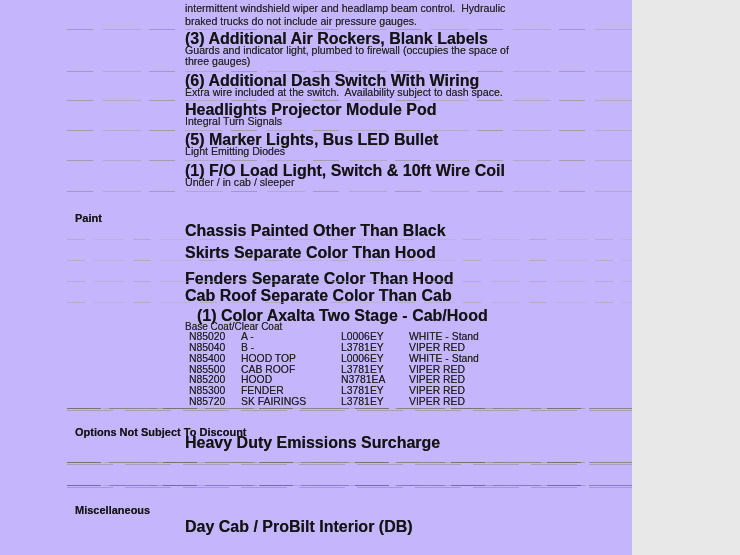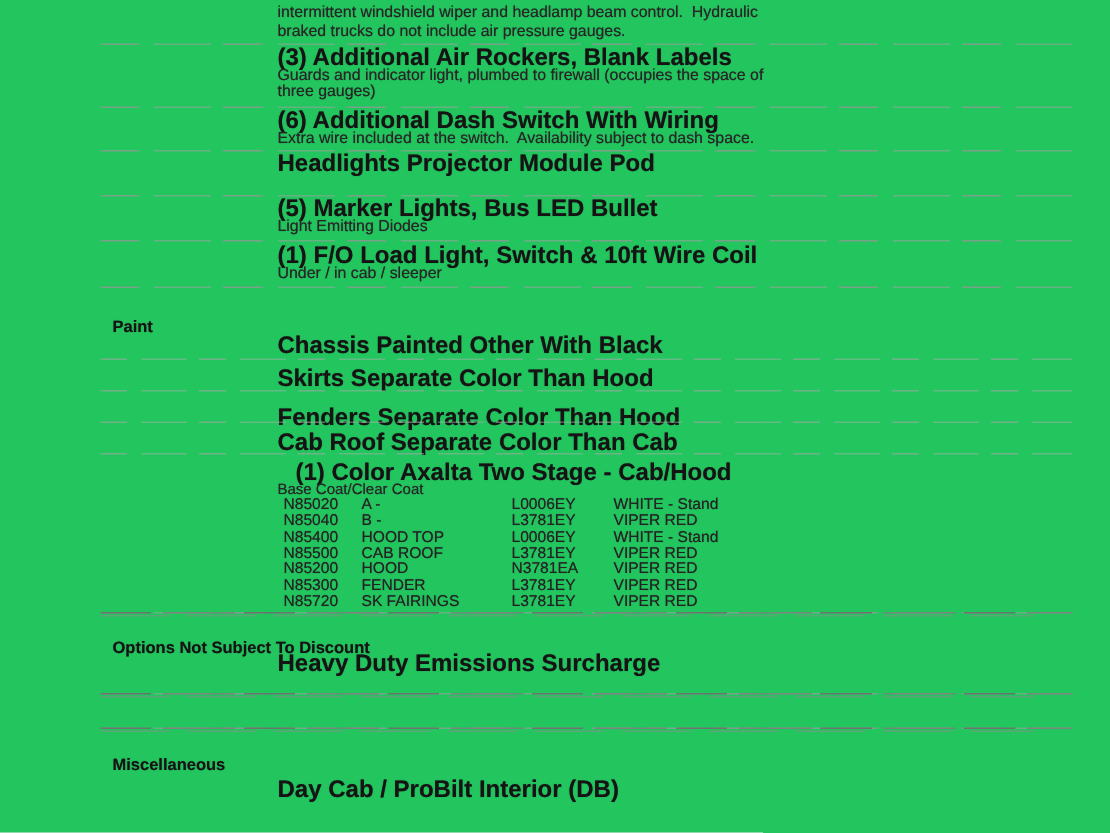--- a/index.html
+++ b/index.html
@@ -1,19 +1,19 @@
 <!DOCTYPE html>
 <html><head>
 <meta charset="utf-8">
 <style>
   html,body{margin:0;padding:0;background:#e8e8e8;}
   .doc{
     position:relative;
-    width:740px;height:555px;
-    background:#22c55e;
+    width:632px;height:555px;
+    background:#c4b5fd;
     font-family:"Liberation Sans", sans-serif;
     color:#1c1c1c;
     overflow:hidden;
     text-shadow:0 0 .5px rgba(45,45,45,.75);
   }
   .abs{position:absolute;}
   
   .h{
     left:75px;
     font-size:11px;font-weight:bold;color:#141414;
@@ -79,20 +79,21 @@
 
   <div class="abs item" style="top:75px">
     <div class="t">(6) Additional Dash Switch With Wiring</div>
     <div class="d">Extra wire included at the switch.  Availability subject to dash space.</div>
   </div>
 
   <div class="abs rule" style="top:100px"></div>
 
   <div class="abs item" style="top:104px">
     <div class="t">Headlights Projector Module Pod</div>
+    <div class="d">Integral Turn Signals</div>
   </div>
 
   <div class="abs rule" style="top:130px"></div>
 
   <div class="abs item" style="top:134px">
     <div class="t">(5) Marker Lights, Bus LED Bullet</div>
     <div class="d">Light Emitting Diodes</div>
   </div>
 
   <div class="abs rule" style="top:160px"></div>
@@ -100,21 +101,21 @@
   <div class="abs item" style="top:165px">
     <div class="t">(1) F/O Load Light, Switch &amp; 10ft Wire Coil</div>
     <div class="d">Under / in cab / sleeper</div>
   </div>
 
   <div class="abs rule" style="top:191px"></div>
 
   <div class="abs h" style="top:212px">Paint</div>
 
   <div class="abs item" style="top:225px">
-    <div class="t">Chassis Painted Other With Black</div>
+    <div class="t">Chassis Painted Other Than Black</div>
   </div>
   <div class="abs rule light" style="top:239px"></div>
 
   <div class="abs item" style="top:247px">
     <div class="t">Skirts Separate Color Than Hood</div>
   </div>
   <div class="abs rule light" style="top:260px"></div>
 
   <div class="abs item" style="top:273px">
     <div class="t">Fenders Separate Color Than Hood</div>

